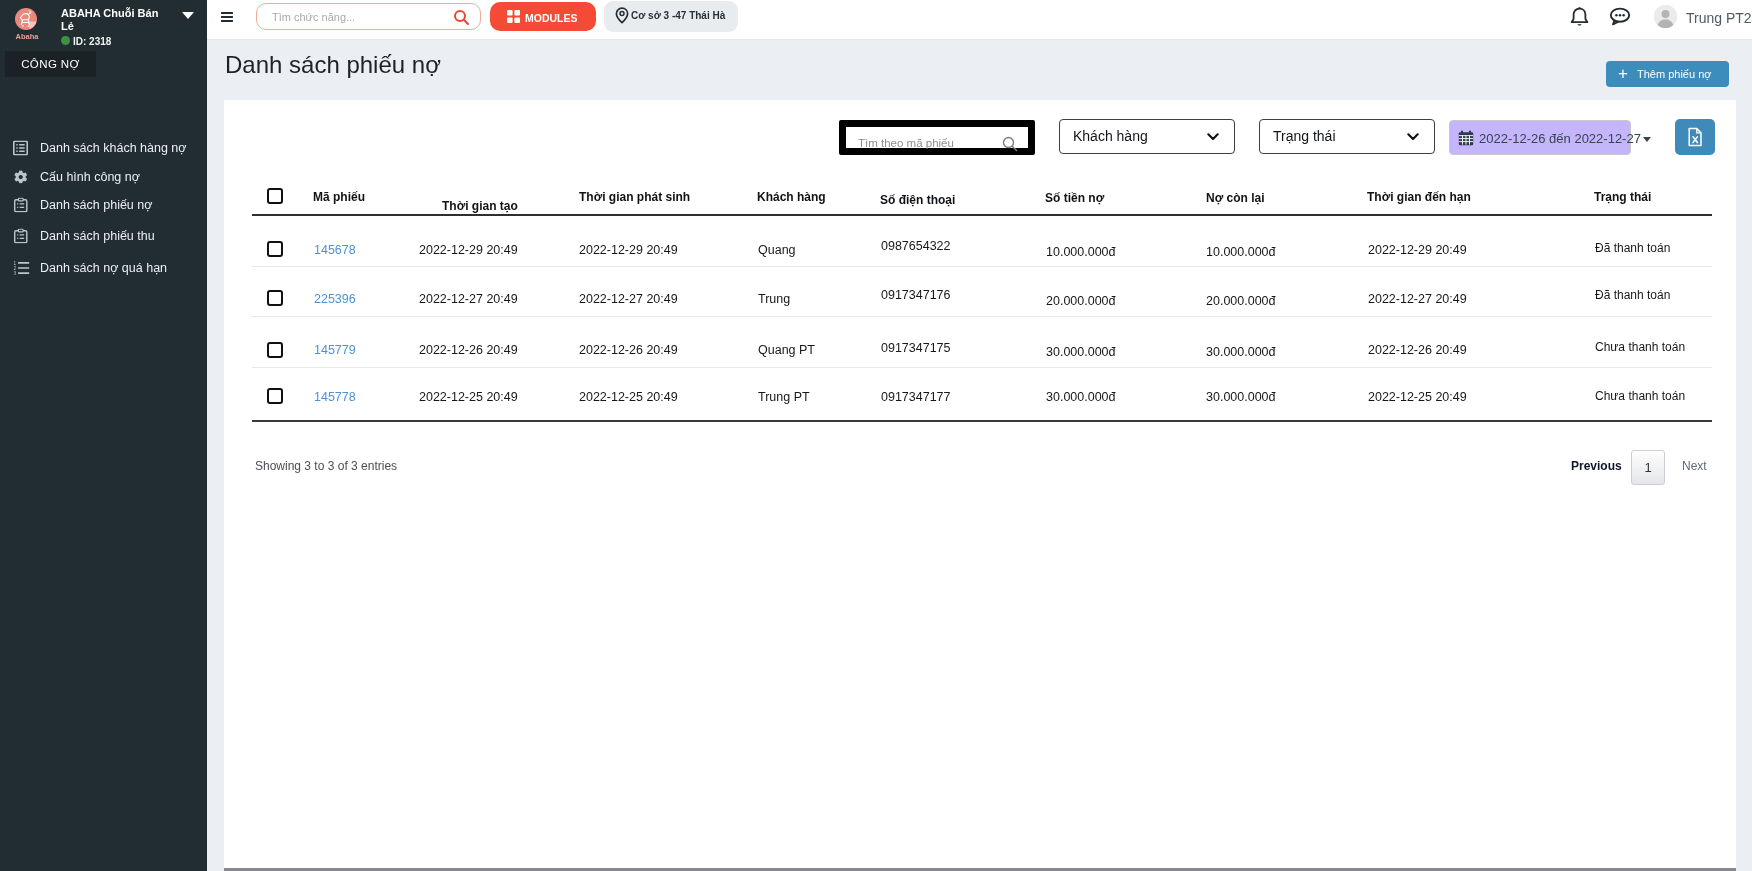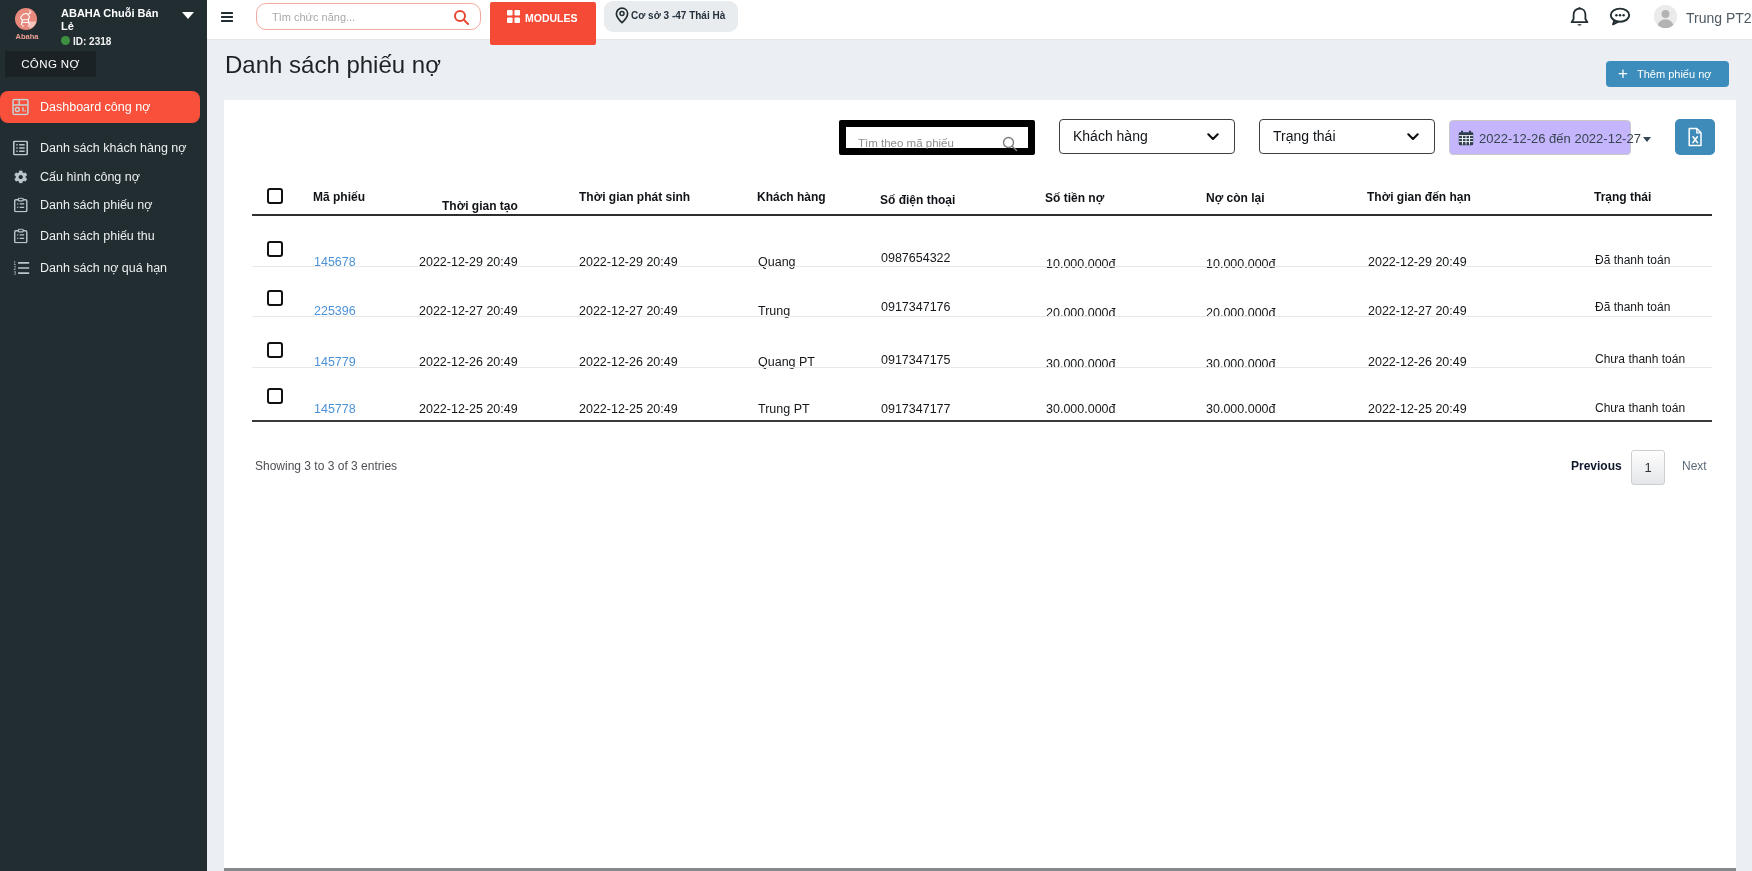--- a/index.html
+++ b/index.html
@@ -19,21 +19,21 @@
 .mitem { position:absolute; left:0; width:207px; height:29px; }
 .mitem .txt { position:absolute; left:40px; top:50%; transform:translateY(-50%); font-size:12.5px; color:#eceff1; white-space:nowrap; }
 .micon { position:absolute; left:11px; top:50%; transform:translateY(-50%); }
 
 
 #topbar { position:absolute; left:207px; top:0; width:1545px; height:40px; background:#fff; border-bottom:1px solid #e4e7ea; }
 #hamburger { position:absolute; left:221px; top:12px; width:11.5px; }
 #hamburger div { height:2px; background:#222d32; margin-bottom:1.9px; border-radius:0.5px; }
 #searchbox { position:absolute; left:256px; top:3px; width:225px; height:27px; border:1px solid #f2a89f; border-radius:10px; background:#fff; }
 #searchbox span { position:absolute; left:15px; top:7px; font-size:11px; color:#a9a9a9; white-space:nowrap; }
-#modulesBtn { position:absolute; left:490px; top:2px; width:106px; height:43px; background:#f54a36; border-radius:2px; }
+#modulesBtn { position:absolute; left:490px; top:2px; width:106px; height:29px; background:#f54a36; border-radius:10px; }
 #modulesBtn .txt { position:absolute; left:35px; top:9.5px; font-size:10.5px; font-weight:bold; color:#fff; white-space:nowrap; }
 #locChip { position:absolute; left:604px; top:1px; width:134px; height:31px; background:#e9ecef; border-radius:9px; }
 #locChip .txt { position:absolute; left:27px; top:9px; font-size:10px; font-weight:bold; color:#25313c; white-space:nowrap; }
 #avatar { position:absolute; left:1654px; top:5px; width:23px; height:23px; border-radius:50%; background:#e7e7e7; overflow:hidden; }
 #userName { position:absolute; left:1686px; top:10px; font-size:14px; color:#4d5a64; white-space:nowrap; }
 
 
 #pageTitle { position:absolute; left:225px; top:51px; font-size:24px; color:#1e2226; white-space:nowrap; }
 #addBtn { position:absolute; left:1606px; top:61px; width:123px; height:26px; background:#3c8dbc; border-radius:4px; color:#fff; }
 #addBtn .plus { position:absolute; left:12px; top:3px; font-size:17px; font-weight:400; }
@@ -47,21 +47,21 @@
 .sel .txt { position:absolute; left:13px; top:8px; font-size:14px; color:#101418; white-space:nowrap; }
 #dateRange { position:absolute; left:1449px; top:120px; width:182px; height:35px; border:1px solid #c9c9c9; border-radius:4px; background:#c4b5fd; }
 #dateRange .txt { position:absolute; left:29px; top:9.5px; font-size:13px; color:#36454f; white-space:nowrap; }
 #dateCaret { position:absolute; left:193px; top:15.5px; width:0; height:0; border-left:4.8px solid transparent; border-right:4.8px solid transparent; border-top:5.8px solid #36454f; }
 #excelBtn { position:absolute; left:1675px; top:119px; width:40px; height:36px; background:#3e8ab8; border-radius:5px; }
 
 
 .hline { position:absolute; left:252px; width:1460px; }
 .th { position:absolute; top:190px; font-size:12px; font-weight:bold; color:#0f1216; white-space:nowrap; }
 .cb { position:absolute; left:267px; width:16px; height:16px; border:2px solid #111; border-radius:3px; background:#fff; }
-.td { position:absolute; font-size:12.5px; color:#15181b; white-space:nowrap;margin-top:12px; }
+.td { position:absolute; font-size:12.5px; color:#15181b; white-space:nowrap; }
 .link { color:#4d92d6; }
 .status { font-size:12px; }
 
 
 #showing { position:absolute; left:255px; top:459px; font-size:12px; color:#4d4d55; white-space:nowrap; }
 #prev { position:absolute; left:1571px; top:459px; font-size:12px; color:#0f172a;font-weight:bold; }
 #pageBox { position:absolute; left:1631px; top:450px; width:34px; height:35px; border:1px solid #cbcfd3; border-radius:3px; background:linear-gradient(#fefefe,#e4e6e9); text-align:center; line-height:33px; font-size:13px; color:#333; }
 #next { position:absolute; left:1682px; top:459px; font-size:12px; color:#5f6b78; }
 </style>
 </head>
@@ -79,29 +79,20 @@
         <circle cx="13.5" cy="18" r="0.8" fill="#fff"></circle>
     </svg>
   </div>
   <div id="logoAbaha">Abaha</div>
   <div id="orgName">ABAHA Chuỗi Bán Lẻ</div>
   <div id="orgCaret"></div>
   <div id="idDot"></div>
   <div id="idText">ID: 2318</div>
   <div id="congno">CÔNG NỢ</div>
 
-  <div id="activeItem">
-    <svg class="micon" style="left:12px;" width="17" height="17" viewBox="0 0 19 19">
-      <rect x="1.2" y="1.2" width="16.6" height="16.6" rx="1.5" fill="none" stroke="#c6d2d4" stroke-width="1.7"></rect>
-      <path d="M1.5 7.2 H17.5 M8 1.5 V7" stroke="#c6d2d4" stroke-width="1.7" fill="none"></path>
-      <circle cx="6" cy="12.3" r="2.2" fill="none" stroke="#c6d2d4" stroke-width="1.6"></circle>
-      <path d="M12.3 9.8 v4.6 M14.8 13.2 v1.4" stroke="#c6d2d4" stroke-width="1.6"></path>
-    </svg>
-    <div class="txt">Dashboard công nợ</div>
-  </div>
 
   <div class="mitem" style="top:133px;">
     <svg class="micon" style="left:13px;" width="15" height="15" viewBox="0 0 18 18">
       <rect x="0.9" y="0.9" width="16.2" height="16.2" rx="1.6" fill="none" stroke="#b9c5c9" stroke-width="2"></rect>
       <path d="M4 5.2 h1.6 M7.4 5.2 h6.6 M4 9 h1.6 M7.4 9 h6.6 M4 12.8 h1.6 M7.4 12.8 h6.6" stroke="#b9c5c9" stroke-width="1.8"></path>
     </svg>
     <div class="txt">Danh sách khách hàng nợ</div>
   </div>
 
   <div class="mitem" style="top:162px;">

